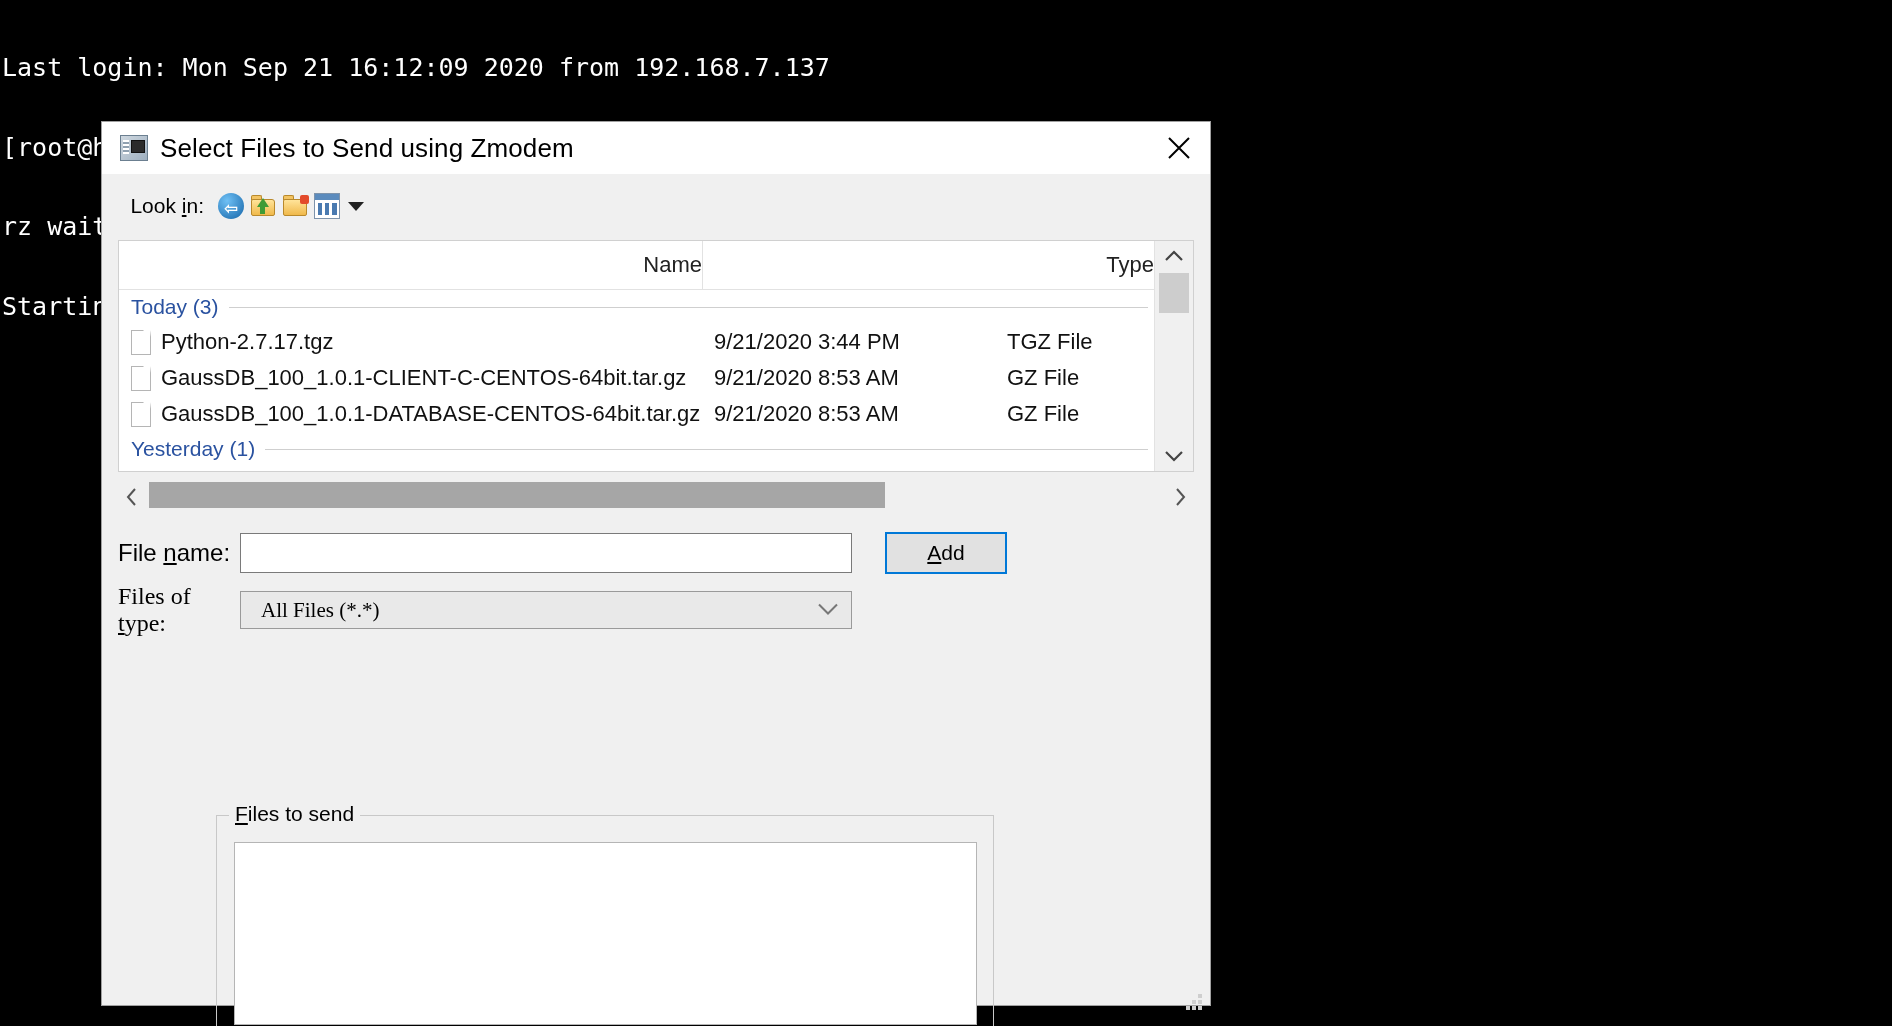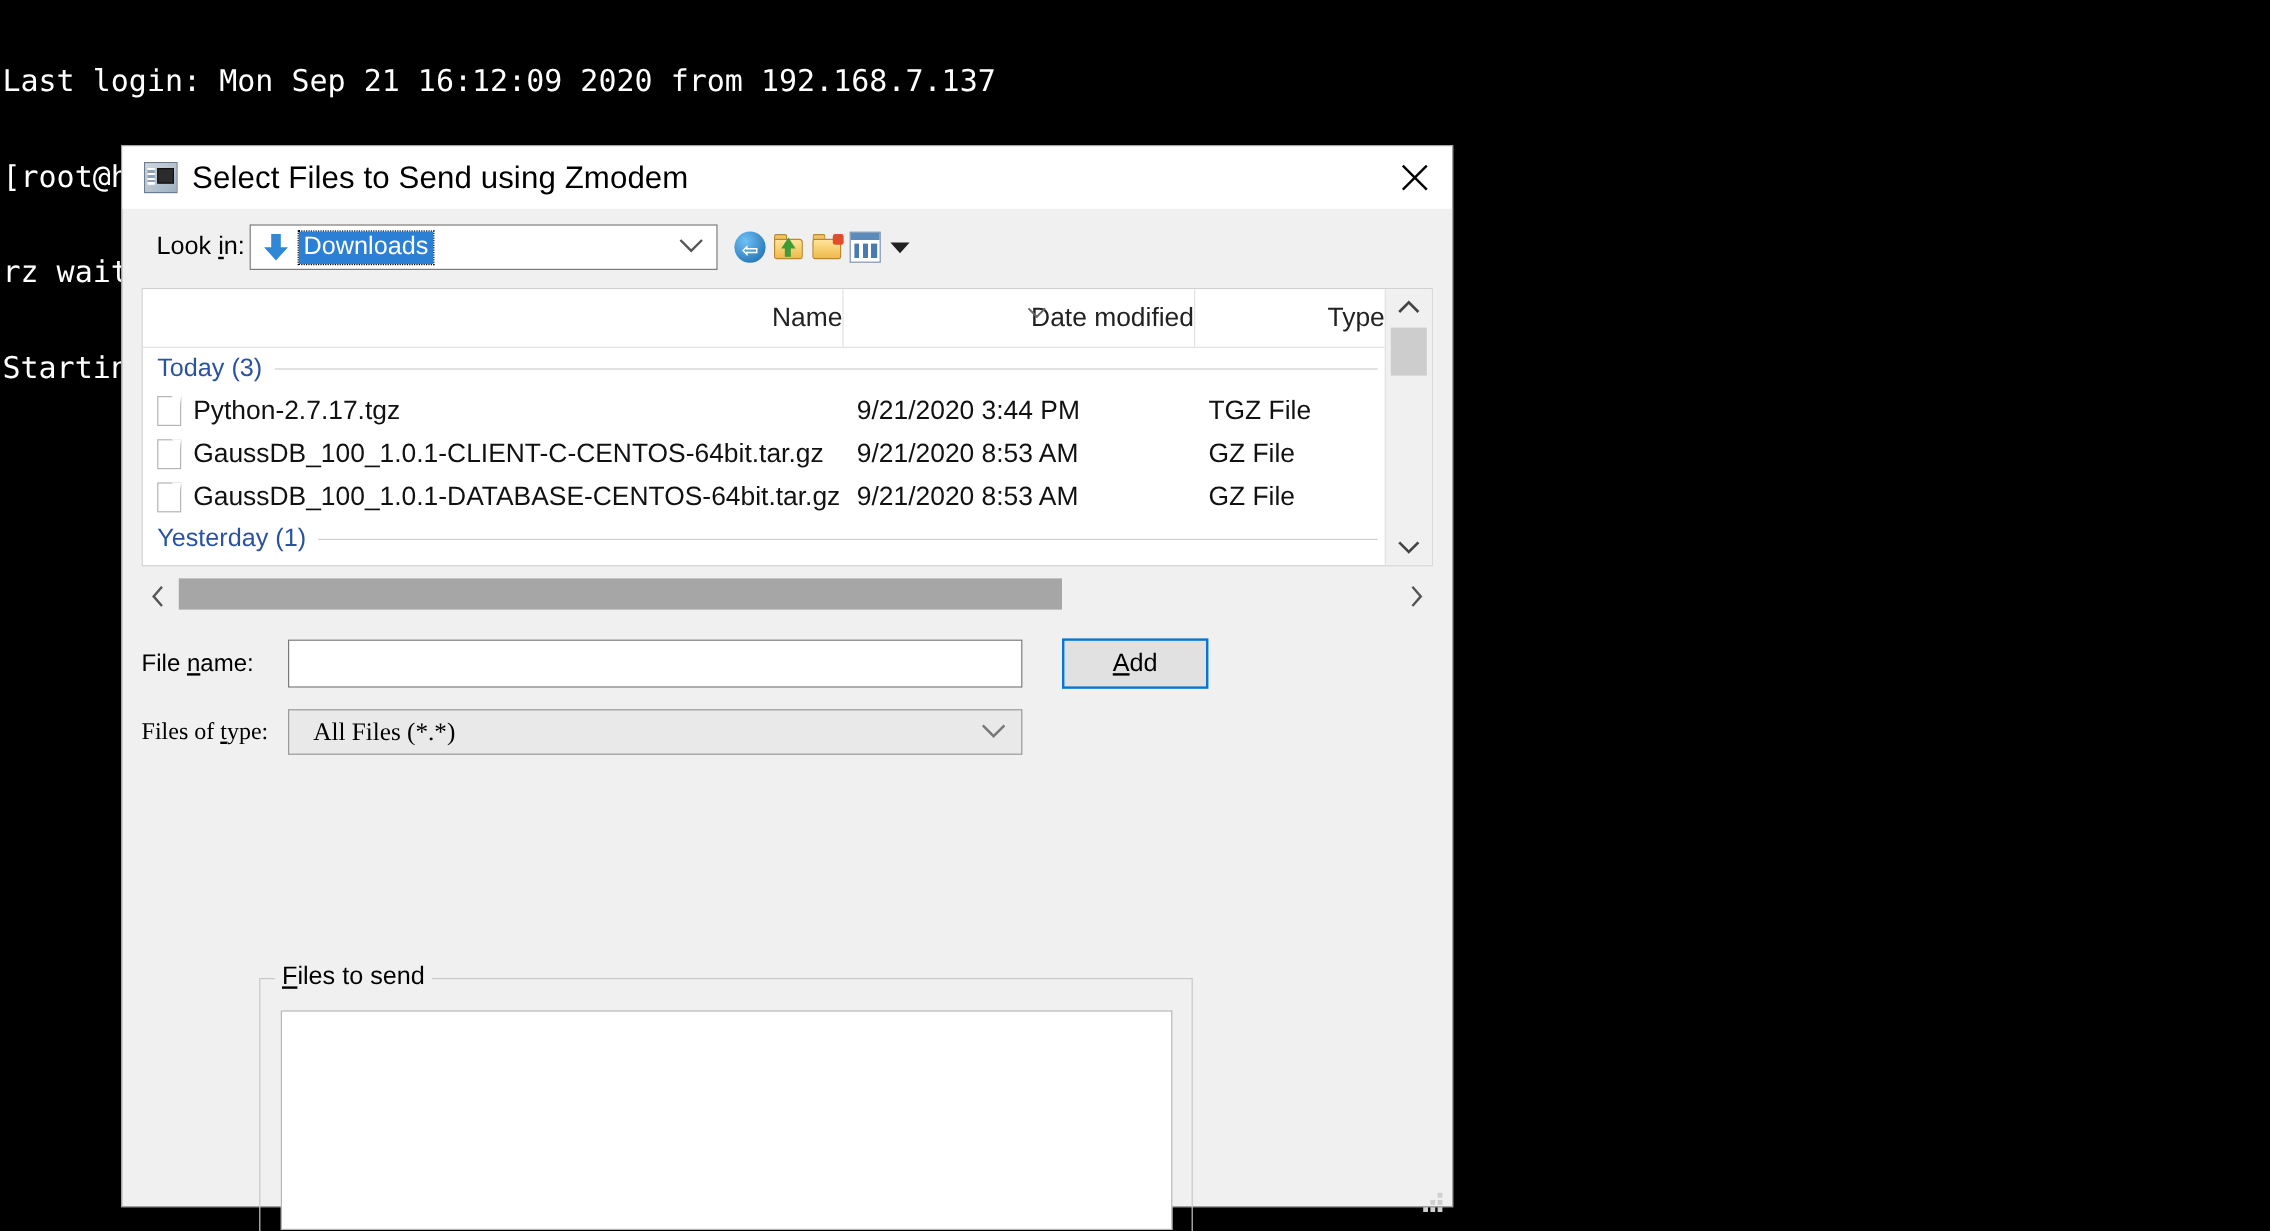--- a/index.html
+++ b/index.html
@@ -189,21 +189,21 @@
     margin:10px 16px 0 16px;height:30px;background:#f0f0f0;
     position:relative;display:flex;align-items:center;
   }
   .hsb-l,.hsb-r{width:28px;display:flex;align-items:center;justify-content:center;}
   .hsb-track{flex:1;height:30px;position:relative;}
   .hsb-thumb{position:absolute;left:3px;top:0;width:736px;height:26px;background:#a6a6a6;}
 
   
   .row{display:flex;align-items:center;margin:0 0 0 16px;}
   .row.fname{margin-top:20px;height:42px;}
-  .lbl{width:122px;font-size:20px;}
+  .lbl{width:122px;font-size:24px;}
   .txt-input{
     width:612px;height:40px;background:#fff;border:1px solid #7a7a7a;
     box-sizing:border-box;font-size:21px;padding:0 6px;
     font-family:"Liberation Sans",sans-serif;outline:none;
   }
   .btn{
     font-size:21px;background:#e1e1e1;border:1px solid #adadad;
     box-sizing:border-box;display:flex;align-items:center;justify-content:center;
     font-family:"Liberation Sans",sans-serif;color:#000;
   }
@@ -262,32 +262,20 @@
           <path d="M3 3 L23 23 M23 3 L3 23" stroke="#000" stroke-width="2" fill="none"></path>
         </svg>
     </div>
   </div>
 
   <div class="body">
 
     <div class="lookin-row">
       <div class="lookin-label"><span>Look </span><span class="u">i</span><span>n:</span></div>
 
-      <div class="lookin-combo">
-        <div class="dl-arrow">
-          <div class="stem"></div>
-            <div class="head"></div>
-        </div>
-        <div class="lookin-sel">Downloads</div>
-        <span class="combo-chevron">
-          <svg width="22" height="14" viewBox="0 0 22 14">
-              <path d="M2 2 L11 11 L20 2" stroke="#555" stroke-width="2" fill="none"></path>
-            </svg>
-        </span>
-      </div>
 
       <div class="toolbar">
         <div class="tb tb-back">
             <span class="a">⇦</span>
           </div>
         <div class="tb">
           <div class="folder-tab"></div>
             <div class="folder"></div>
           <div class="up-stem"></div>
             <div class="up-arrow"></div>
@@ -305,28 +293,20 @@
       </div>
     </div>
 
     <div class="list-wrap">
       <div class="list-main">
 
         <div class="list-header">
           <div class="hc name">
             <span>Name</span>
           </div>
-          <div class="hc date">
-            <span>Date modified</span>
-            <span class="sort-chev">
-              <svg width="18" height="12" viewBox="0 0 18 12">
-                  <path d="M2 2 L9 9 L16 2" stroke="#666" stroke-width="1.6" fill="none"></path>
-                </svg>
-            </span>
-          </div>
           <div class="hc type">
             <span>Type</span>
           </div>
         </div>
 
         <div class="group-row">
           <span>Today (3)</span>
           <span class="group-line"></span>
         </div>
 

